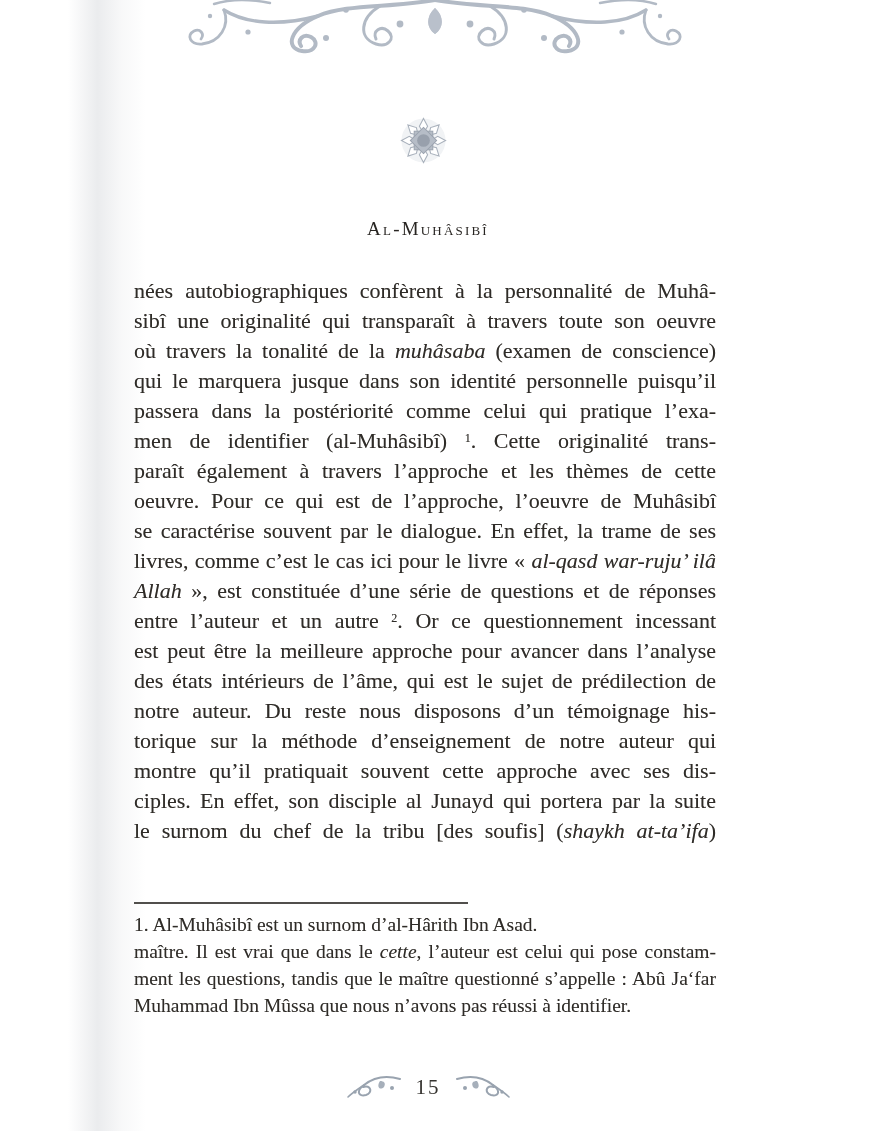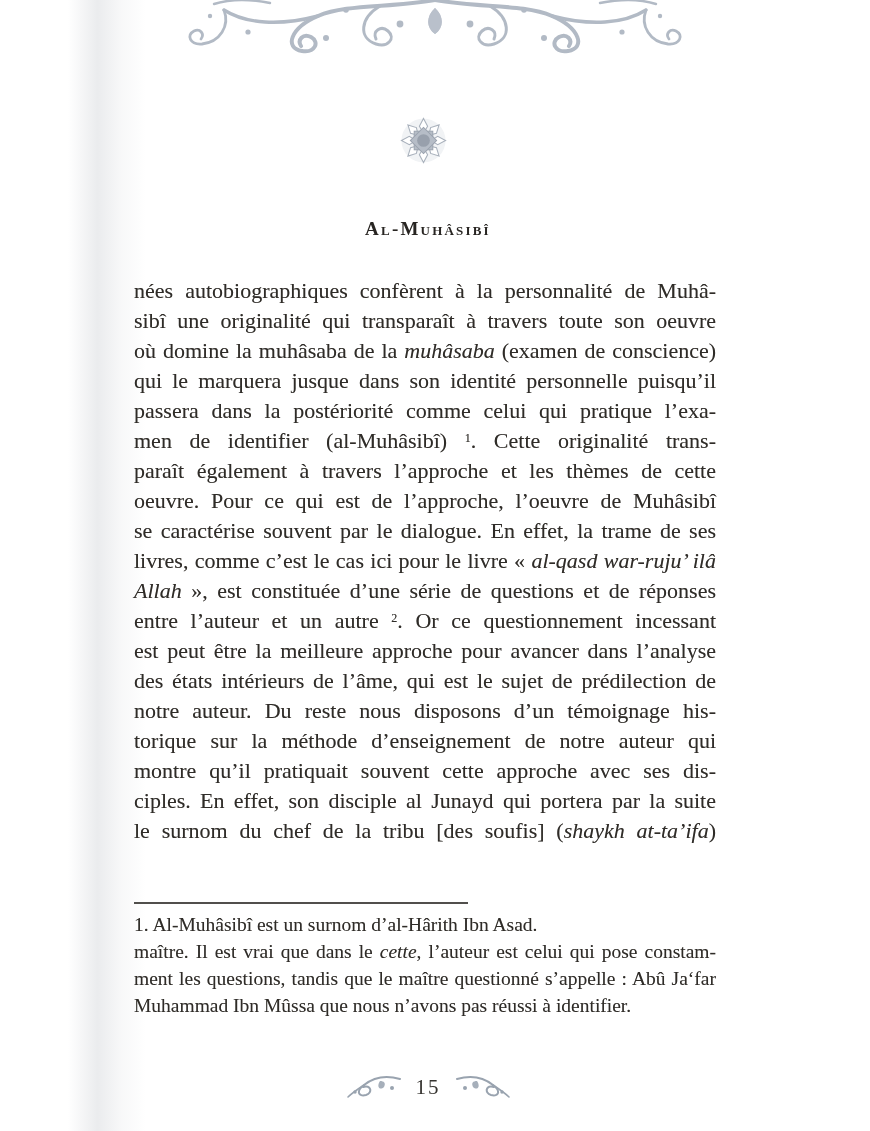--- a/index.html
+++ b/index.html
@@ -9,21 +9,21 @@
   }
   .gutter{
     position:absolute;left:68px;top:0;width:78px;height:100%;
     background:linear-gradient(90deg,rgba(110,118,132,0) 0%,rgba(110,118,132,0.14) 38%,rgba(110,118,132,0.05) 68%,rgba(110,118,132,0) 100%);
     pointer-events:none;
   }
   .header-orn{position:absolute;top:-2px;left:150px;width:570px;height:60px;}
   .rosette{position:absolute;top:117px;left:400px;width:47px;height:47px;}
   .title{
     position:absolute;top:218px;left:134px;width:588px;margin:0;
-    text-align:center;font-size:19px;font-weight:bold;font-variant:small-caps;
+    text-align:center;font-size:19px;font-weight:normal;font-variant:small-caps;
     letter-spacing:2.2px;color:#282522;
   }
   .body-text{
     position:absolute;top:276px;left:134px;width:582px;
     font-size:22px;line-height:30px;color:#2f2c28;
     text-shadow:0 0 0.5px rgba(47,44,40,0.35);
   }
   .footnotes{
     position:absolute;top:911px;left:134px;width:582px;
     font-size:19.5px;line-height:27px;color:#2f2c28;
@@ -86,21 +86,21 @@
       <rect x="14.5" y="14.5" width="19" height="19" fill="#b6bdc7" stroke="#9aa2ae" stroke-width="1" transform="rotate(45 24 24)"></rect>
       <circle cx="24" cy="24" r="6.5" fill="#98a0ac"></circle>
     </svg>
   </div>
 
   <h1 class="title">Al-Muhâsibî</h1>
 
   <div class="body-text" id="body-lines">
       <div class="tline"><span>nées autobiographiques confèrent à la personnalité de Muhâ-</span></div>
       <div class="tline"><span>sibî une originalité qui transparaît à travers toute son oeuvre</span></div>
-      <div class="tline"><span>où domine la muhâsaba de la </span><span class="it">muhâsaba</span><span> (examen de conscience)</span></div>
+      <div class="tline"><span>où travers la tonalité de la </span><span class="it">muhâsaba</span><span> (examen de conscience)</span></div>
       <div class="tline"><span>qui le marquera jusque dans son identité personnelle puisqu’il</span></div>
       <div class="tline"><span>passera dans la postériorité comme celui qui pratique l’exa-</span></div>
       <div class="tline"><span>men de identifier (al-Muhâsibî) </span><span class="sup">1</span><span>. Cette originalité trans-</span></div>
       <div class="tline"><span>paraît également à travers l’approche et les thèmes de cette</span></div>
       <div class="tline"><span>oeuvre. Pour ce qui est de l’approche, l’oeuvre de Muhâsibî</span></div>
       <div class="tline"><span>se caractérise souvent par le dialogue. En effet, la trame de ses</span></div>
       <div class="tline"><span>livres, comme c’est le cas ici pour le livre « </span><span class="it">al-qasd war-ruju’ ilâ</span></div>
       <div class="tline"><span class="it">Allah</span><span> », est constituée d’une série de questions et de réponses</span></div>
       <div class="tline"><span>entre l’auteur et un autre </span><span class="sup">2</span><span>. Or ce questionnement incessant</span></div>
       <div class="tline"><span>est peut être la meilleure approche pour avancer dans l’analyse</span></div>

